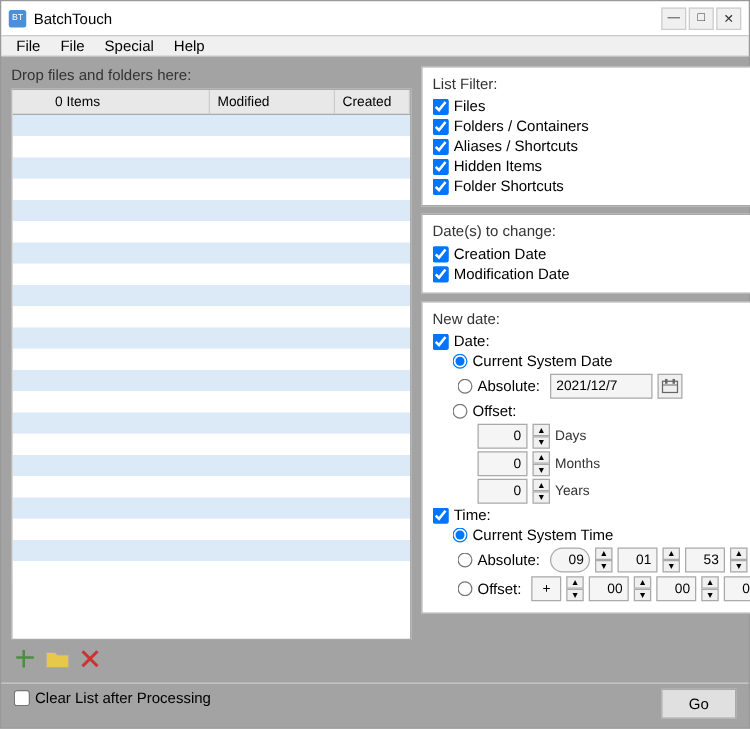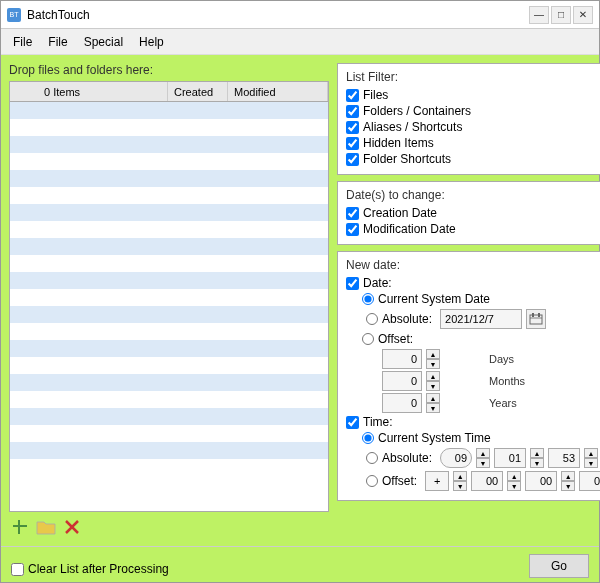--- a/index.html
+++ b/index.html
@@ -7,21 +7,21 @@
       font-family: 'Segoe UI', Tahoma, Geneva, Verdana, sans-serif;
       font-size: 12px;
       background: #f0f0f0;
       width: 600px;
       height: 583px;
       overflow: hidden;
     }
     .window {
       width: 600px;
       height: 583px;
-      background: #bef264;
+      background: #a3a3a3;
       border: 1px solid #999;
       display: flex;
       flex-direction: column;
     }
     .title-bar {
       background: #fff;
       display: flex;
       align-items: center;
       justify-content: space-between;
       padding: 4px 6px;
@@ -63,21 +63,21 @@
       align-items: center;
       justify-content: center;
       color: #333;
     }
     .menu-bar {
       background: #f0f0f0;
       display: flex;
       gap: 0;
       padding: 2px 4px;
       border-bottom: 1px solid #ddd;
-      height: 26px;
+      height: 16px;
       align-items: center;
     }
     .menu-item {
       padding: 2px 8px;
       cursor: pointer;
       font-size: 12px;
     }
     .content {
       display: flex;
       flex: 1;
@@ -227,37 +227,36 @@
       cursor: pointer;
       font-size: 7px;
       display: flex;
       align-items: center;
       justify-content: center;
       line-height: 1;
     }
     .unit-label {
       font-size: 11px;
       color: #333;
-      margin-left: 45px;
     }
     .date-picker-btn {
       width: 20px;
       height: 20px;
       border: 1px solid #aaa;
       background: #f0f0f0;
       cursor: pointer;
       font-size: 10px;
       display: flex;
       align-items: center;
       justify-content: center;
     }
     .bottom-bar {
       display: flex;
       justify-content: space-between;
-      align-items: flex-end;
+      align-items: flex-start;
       padding: 4px 10px;
       border-top: 1px solid #ccc;
       height: 36px;
     }
     .go-btn {
       width: 60px;
       height: 24px;
       background: #e0e0e0;
       border: 1px solid #aaa;
       cursor: pointer;
@@ -295,22 +294,22 @@
     <span class="menu-item">Help</span>
   </div>
 
   <div class="content">
 
     <div class="left-panel">
       <div class="drop-label">Drop files and folders here:</div>
       <div class="file-list">
         <div class="file-list-header">
           <div class="col-header col-name">0 Items</div>
+          <div class="col-header col-modified">Modified</div>
           <div class="col-header col-created">Created</div>
-          <div class="col-header col-modified">Modified</div>
         </div>
         <div class="file-list-rows" id="file-rows">
             <div class="file-row"></div>
             <div class="file-row"></div>
             <div class="file-row"></div>
             <div class="file-row"></div>
             <div class="file-row"></div>
             <div class="file-row"></div>
             <div class="file-row"></div>
             <div class="file-row"></div>

